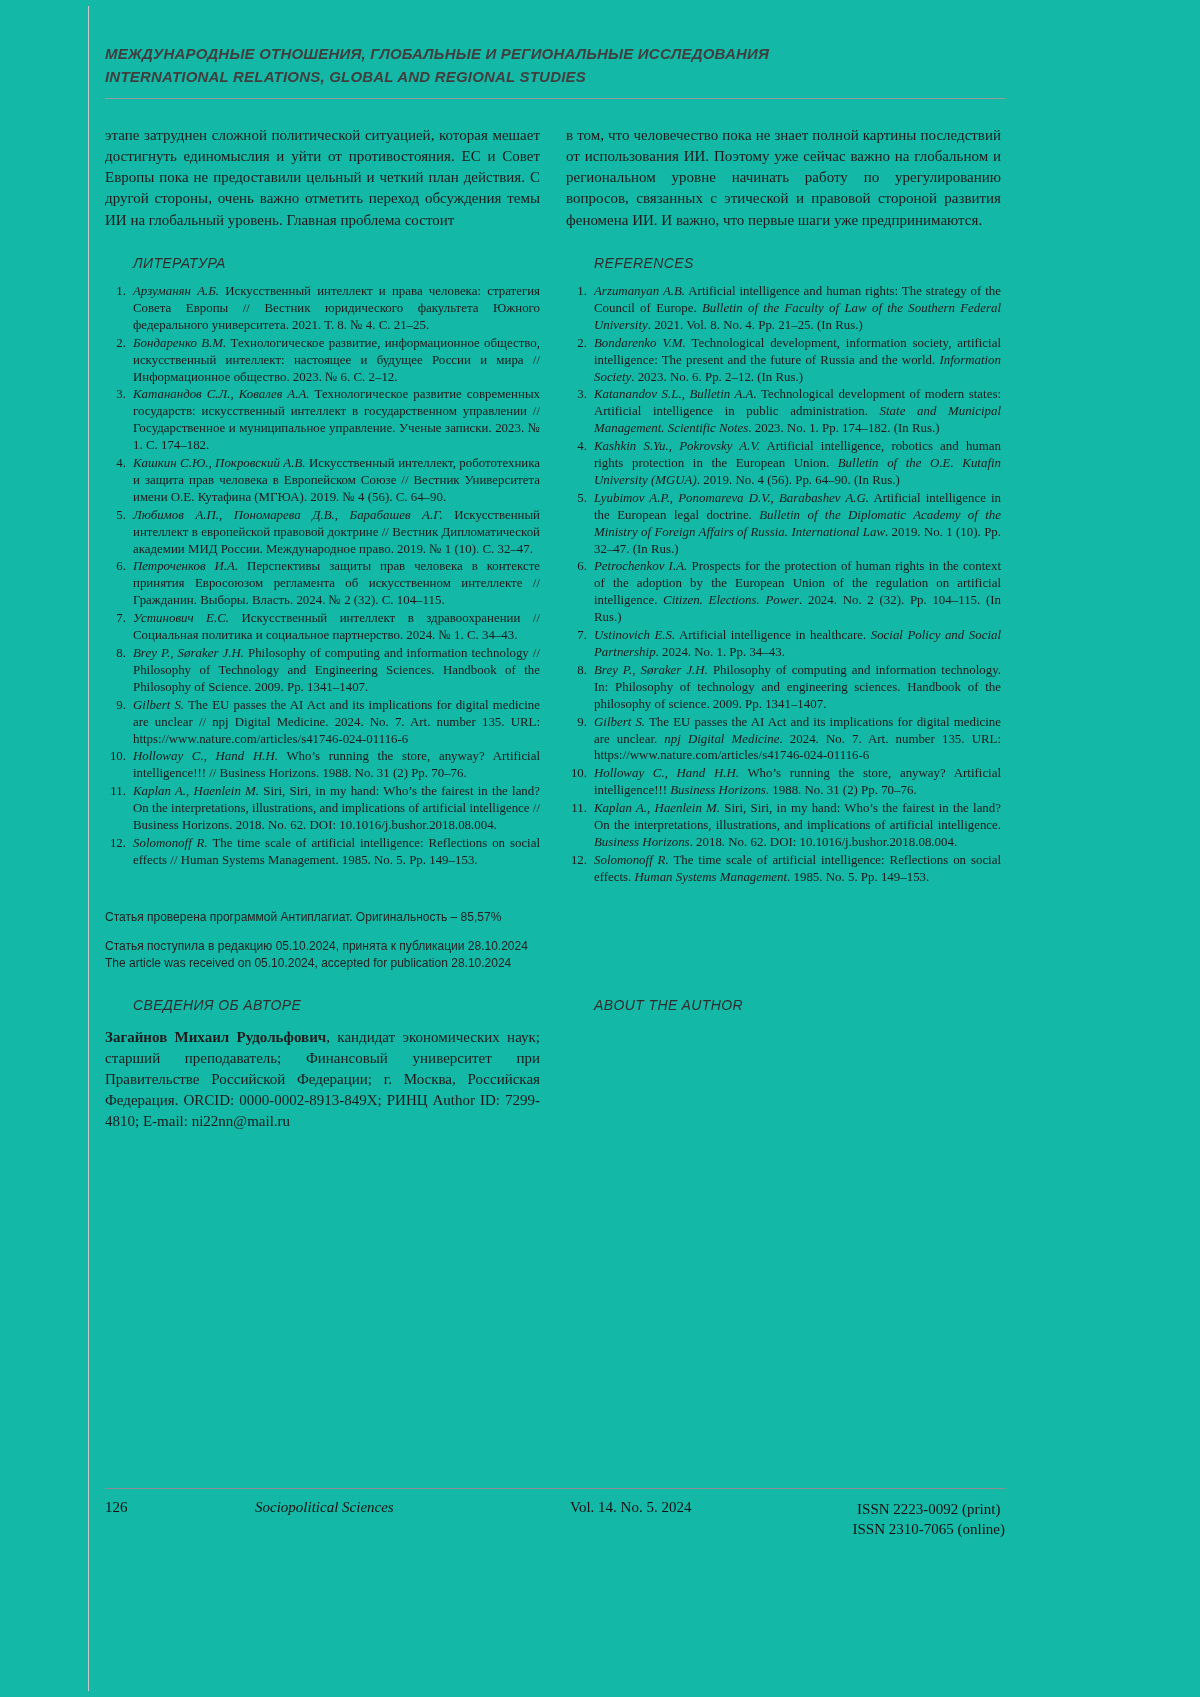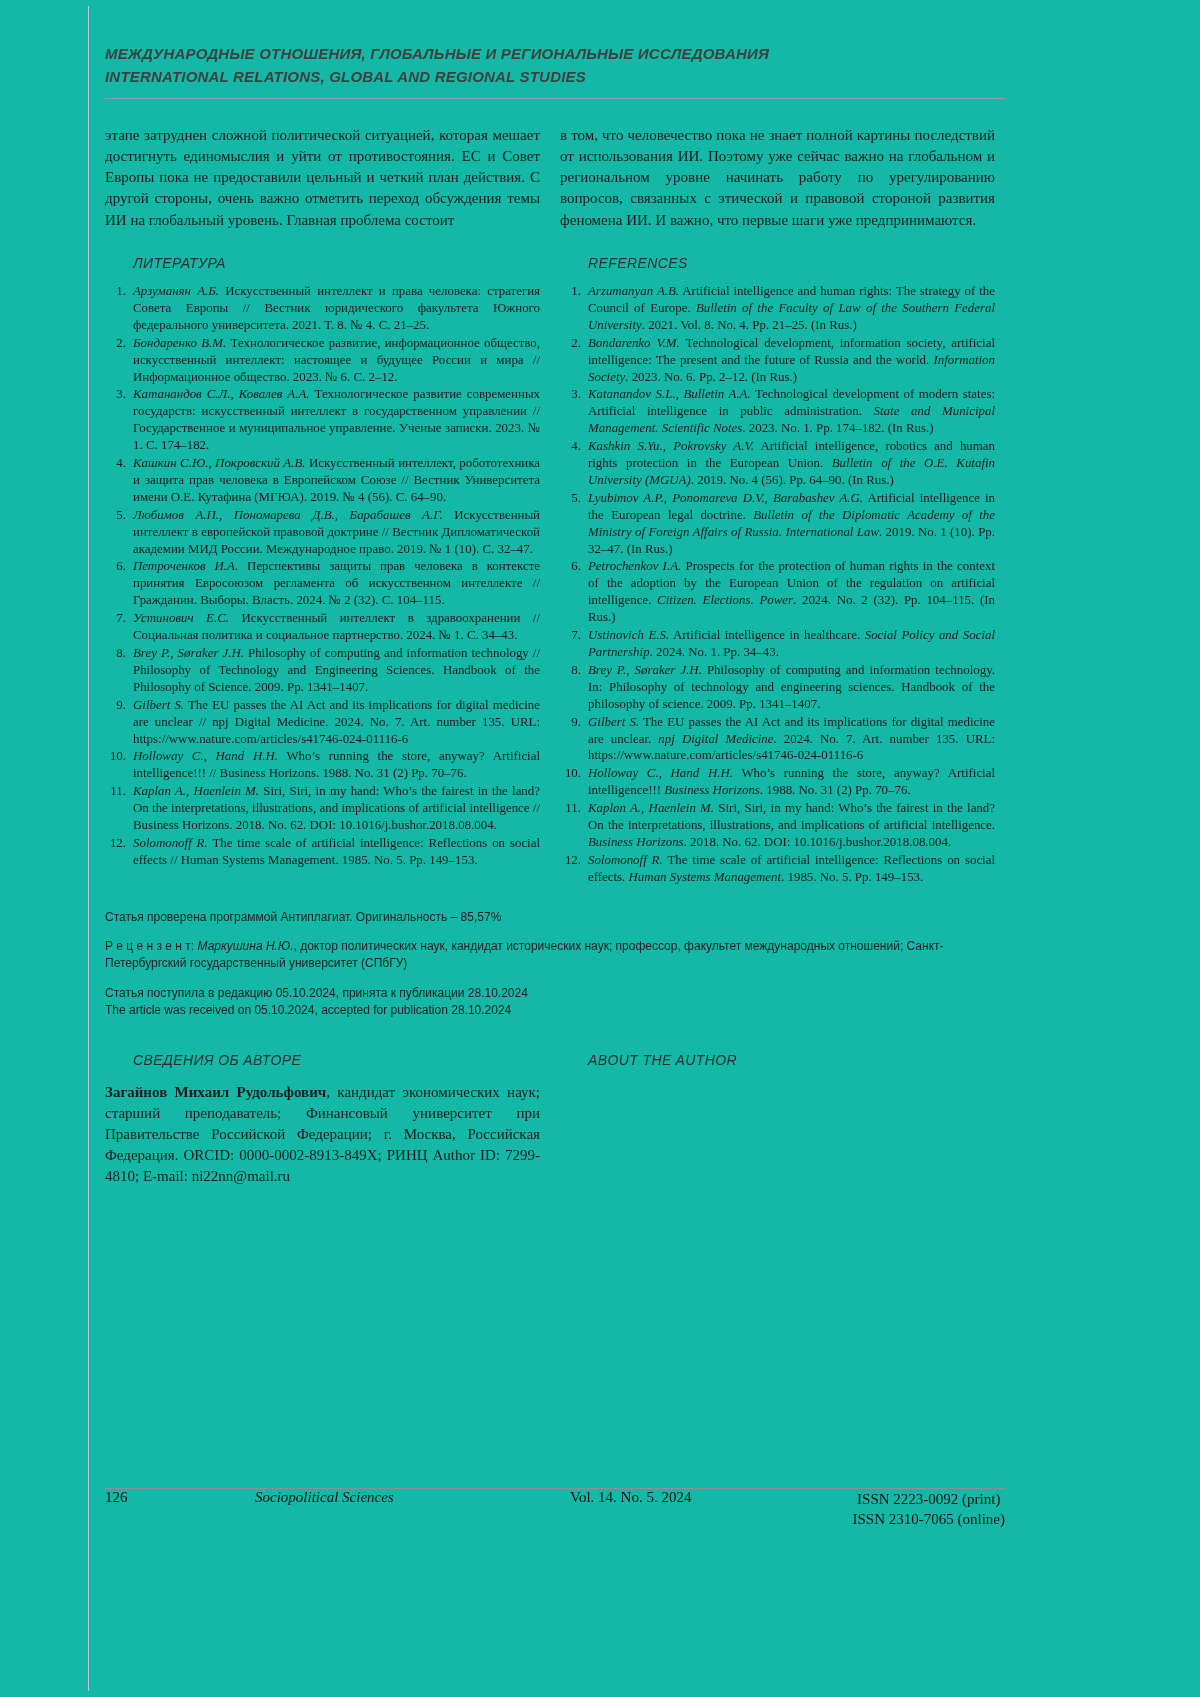--- a/index.html
+++ b/index.html
@@ -8,47 +8,47 @@
   .page{position:relative;width:1200px;height:1697px;background:#14b8a6;overflow:hidden;
         font-family:"Liberation Serif",serif;color:#1b1b1b}
   .margin-line{position:absolute;left:88px;top:6px;bottom:6px;width:1px;background:#c9c9c9}
   .content{position:absolute;left:105px;top:0;width:900px}
 
   .running-head{padding-top:42px}
   .rh-line{font-family:"Liberation Sans",sans-serif;font-weight:700;font-style:italic;
            font-size:15px;line-height:1.55;color:#3f3f3f;letter-spacing:.2px}
   .rh-rule{height:1px;background:#9a9a9a;margin-top:9px}
 
-  .two-col{display:flex;gap:20px}
+  .two-col{display:flex;gap:26px}
   .col{width:435px}
   main.two-col{margin-top:26px}
 
   .body-par{font-size:15px;line-height:1.42;text-align:justify;margin:0}
 
   .sec-head{font-family:"Liberation Sans",sans-serif;font-style:italic;font-weight:400;
             font-size:14px;letter-spacing:.4px;color:#2e2e2e;margin:24px 0 12px 28px}
 
   .ref-list{list-style:none;margin:0;padding:0;font-size:12.9px;line-height:1.31}
   .ref-list li{display:flex;margin:0 0 1px 0}
   .num{flex:none;width:21px;text-align:right;margin-right:7px}
   .txt{flex:1;text-align:justify}
   .it{font-style:italic}
   b{font-weight:700}
 
   .meta{margin-top:22px;font-family:"Liberation Sans",sans-serif;font-size:12px;
         line-height:1.45;color:#222}
   .meta-line{margin:0 0 12px 0}
   .meta-line.tight{margin:0}
 
-  .author-sec{margin-top:32px}
+  .author-sec{margin-top:24px}
   .author-sec .sec-head{margin-top:0;margin-bottom:14px}
   .author-par{font-size:15px;line-height:1.4;text-align:justify;margin:0}
 
   .footer{position:absolute;left:105px;top:1488px;width:900px;border-top:1px solid #8f8f8f;
-          font-size:15px;color:#111}
+          padding-top:10px;font-size:15px;color:#111}
   .footer-row{display:flex;align-items:flex-start}
   .f-page{width:150px}
   .f-journal{width:315px}
   .f-vol{flex:1}
   .f-issn{text-align:center}
   .f-issn-line{display:block;line-height:1.35}
 </style>
 </head>
 <body>
 
@@ -169,21 +169,20 @@
             <li>
               <span class="num">12.</span>
               <span class="txt"><span class="it">Solomonoff R.</span><span> The time scale of artificial intelligence: Reflections on social effects. </span><span class="it">Human Systems Management</span><span>. 1985. No. 5. Pp. 149–153.</span></span>
             </li>
           </ol>
       </section>
     </main>
 
     <section class="meta">
       <p class="meta-line">Статья проверена программой Антиплагиат. Оригинальность – 85,57%</p>
-      <p class="meta-line"><span>Р е ц е н з е н т:</span> <span class="it">Маркушина Н.Ю.</span><span>, доктор политических наук, кандидат исторических наук; профессор, факультет международных отношений; Санкт-Петербургский государственный университет (СПбГУ)</span></p>
       <p class="meta-line tight">Статья поступила в редакцию 05.10.2024, принята к публикации 28.10.2024</p>
       <p class="meta-line tight">The article was received on 05.10.2024, accepted for publication 28.10.2024</p>
     </section>
 
     <section class="author-sec two-col">
       <div class="col">
         <h3 class="sec-head">СВЕДЕНИЯ ОБ АВТОРЕ</h3>
         <p class="author-par"><b>Загайнов Михаил Рудольфович</b><span>, кандидат экономических наук; старший преподаватель; Финансовый университет при Правительстве Российской Федерации; г. Москва, Российская Федерация. ORCID: 0000-0002-8913-849X; РИНЦ Author ID: 7299-4810; E-mail: ni22nn@mail.ru</span></p>
       </div>
       <div class="col">

